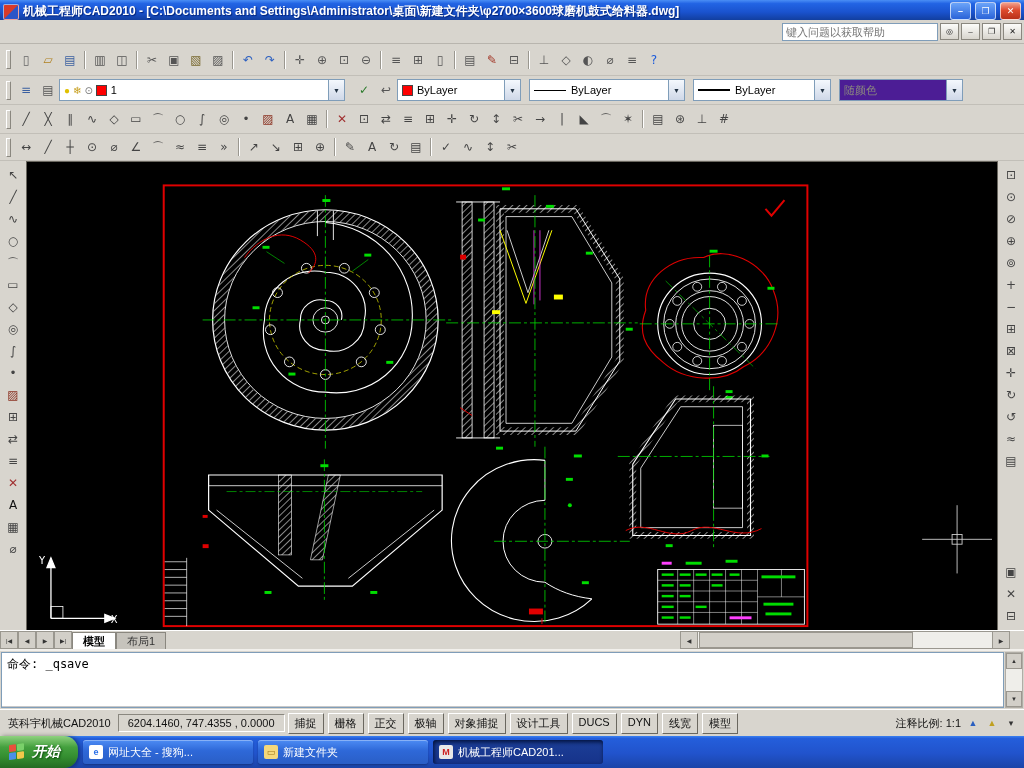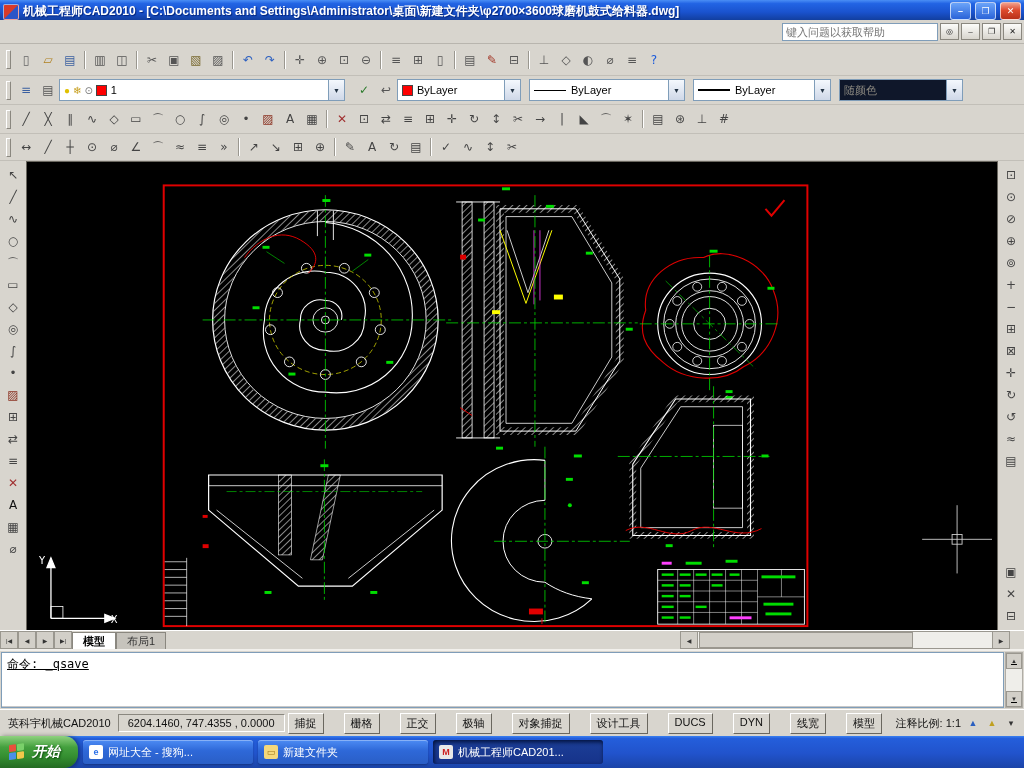--- a/index.html
+++ b/index.html
@@ -41,21 +41,21 @@
   .tsep{width:1px;height:18px;background:#9a978f;border-right:1px solid #fff;margin:0 3px;flex:none;}
 
   .combo{height:20px;background:#fff;border:1px solid #7f9db9;display:flex;align-items:center;
     font-size:11px;padding-left:4px;margin-right:8px;flex:none;color:#000;}
   .combo .arrow{margin-left:auto;width:15px;height:100%;border-left:1px solid #7f9db9;
     background:linear-gradient(#f4f8fd,#cfd8e8);display:flex;align-items:center;justify-content:center;font-size:7px;color:#234;}
   .swatch{width:9px;height:9px;margin-right:4px;border:1px solid #444;flex:none;}
   .lico{font-size:10px;margin-right:3px;}
   .lt-line{width:32px;height:1px;background:#000;margin-right:5px;flex:none;}
   .lt-line.thick{height:2px;}
-  .combo.disabled{background:#0f172a;color:#8a877f;}
+  .combo.disabled{background:#4c1d95;color:#8a877f;}
 
   
   .main{flex:1;display:flex;min-height:0;}
   .side-toolbar{width:26px;flex:none;background:#d8d5ce;display:flex;flex-direction:column;align-items:center;padding-top:3px;}
   .sbtn{width:22px;height:22px;flex:none;display:flex;align-items:center;justify-content:center;
     font-family:"DejaVu Sans",sans-serif;font-size:12px;color:#444;}
   .canvas{flex:1;background:#000;position:relative;border:1px solid #6a675f;border-width:1px 1px 0 1px;}
   svg.drawing{position:absolute;left:0;top:0;width:100%;height:100%;}
 
   
@@ -66,35 +66,35 @@
   .tab.active{background:#fff;font-weight:bold;}
   .tab:not(.active){background:#c6c3bc;color:#333;}
   .tab-fill{flex:1;}
   .hscroll{display:flex;width:330px;flex:none;}
   .hscroll .ar{width:16px;flex:none;background:#d2cfc8;border:1px solid #9a978f;display:flex;align-items:center;justify-content:center;font-size:6px;color:#333;}
   .hscroll .track{flex:1;background:#efeeea;border-top:1px solid #9a978f;border-bottom:1px solid #9a978f;position:relative;}
   .hscroll .thumb{position:absolute;left:1px;top:0;bottom:0;width:72%;background:#d2cfc8;border:1px solid #9a978f;}
   .corner{width:14px;background:#d8d5ce;}
 
   
-  .cmdwin{height:56px;flex:none;background:#d8d5ce;border-top:2px solid #f2f0ec;display:flex;padding:1px;text-decoration:underline;}
+  .cmdwin{height:56px;flex:none;background:#d8d5ce;border-top:2px solid #f2f0ec;display:flex;padding:1px;}
   .cmdtext{flex:1;background:#fff;border:1px solid #7f9db9;display:flex;flex-direction:column;
     font-family:"DejaVu Sans Mono","Liberation Mono",monospace;font-size:12px;color:#000;}
   .cmd-history{flex:1;padding:3px 5px;border-bottom:1px solid #c8c8c8;}
   .cmd-prompt{height:19px;padding:3px 5px;}
   .vscroll{width:16px;flex:none;display:flex;flex-direction:column;background:#efeeea;border:1px solid #b0ada6;margin-left:1px;}
   .vscroll .ar{height:14px;flex:none;background:#d2cfc8;border:1px solid #9a978f;display:flex;align-items:center;justify-content:center;font-size:6px;color:#333;}
   .vscroll .vtrack{flex:1;}
 
   
   .statusbar{height:26px;flex:none;display:flex;align-items:center;gap:3px;background:#d8d5ce;
     border-top:1px solid #fff;padding:0 4px;font-size:11px;color:#111;}
   .sb-brand{padding:2px 4px;white-space:nowrap;}
   .sb-coords{border:1px solid;border-color:#8a877f #fff #fff #8a877f;padding:2px 9px;white-space:nowrap;}
-  .sb-toggles{display:flex;gap:20px;}
+  .sb-toggles{display:flex;gap:4px;}
   .sb-btn{border:1px solid;border-color:#fff #6a675f #6a675f #fff;background:#d8d5ce;padding:2px 6px;white-space:nowrap;}
   .sb-scale{margin-left:auto;white-space:nowrap;}
   .sb-icons{display:flex;gap:1px;}
   .sb-ico{width:18px;height:18px;display:flex;align-items:center;justify-content:center;font-size:9px;}
 
   
   .taskbar{height:32px;flex:none;display:flex;align-items:center;
     background:linear-gradient(180deg,#3a80f0 0%,#245edb 8%,#2153cc 55%,#1b44a8 100%);}
   .start{height:32px;flex:none;display:flex;align-items:center;gap:6px;padding:0 18px 0 9px;
     color:#fff;font-style:italic;font-weight:bold;font-size:14px;

